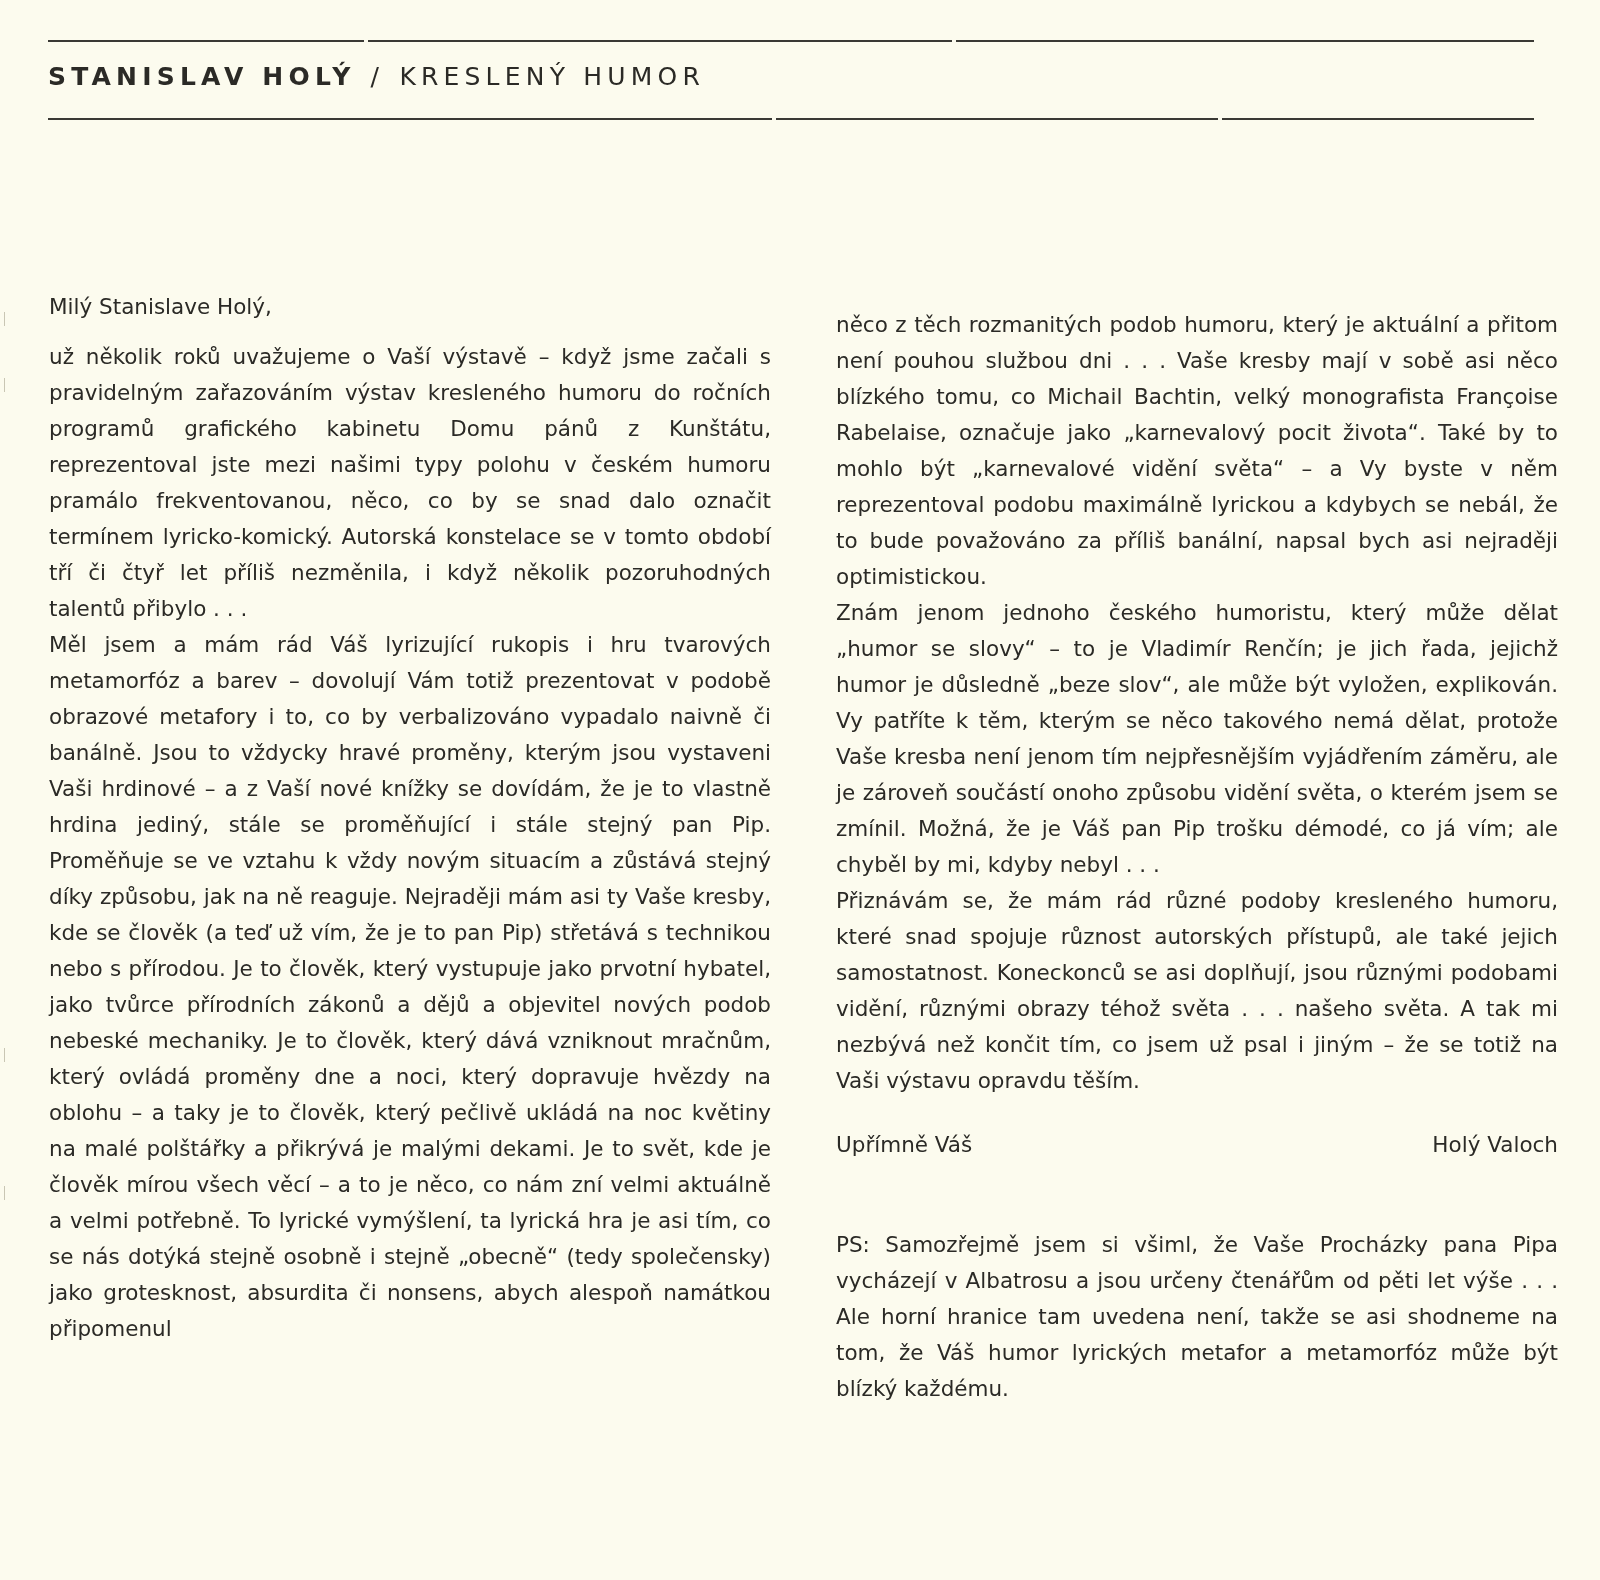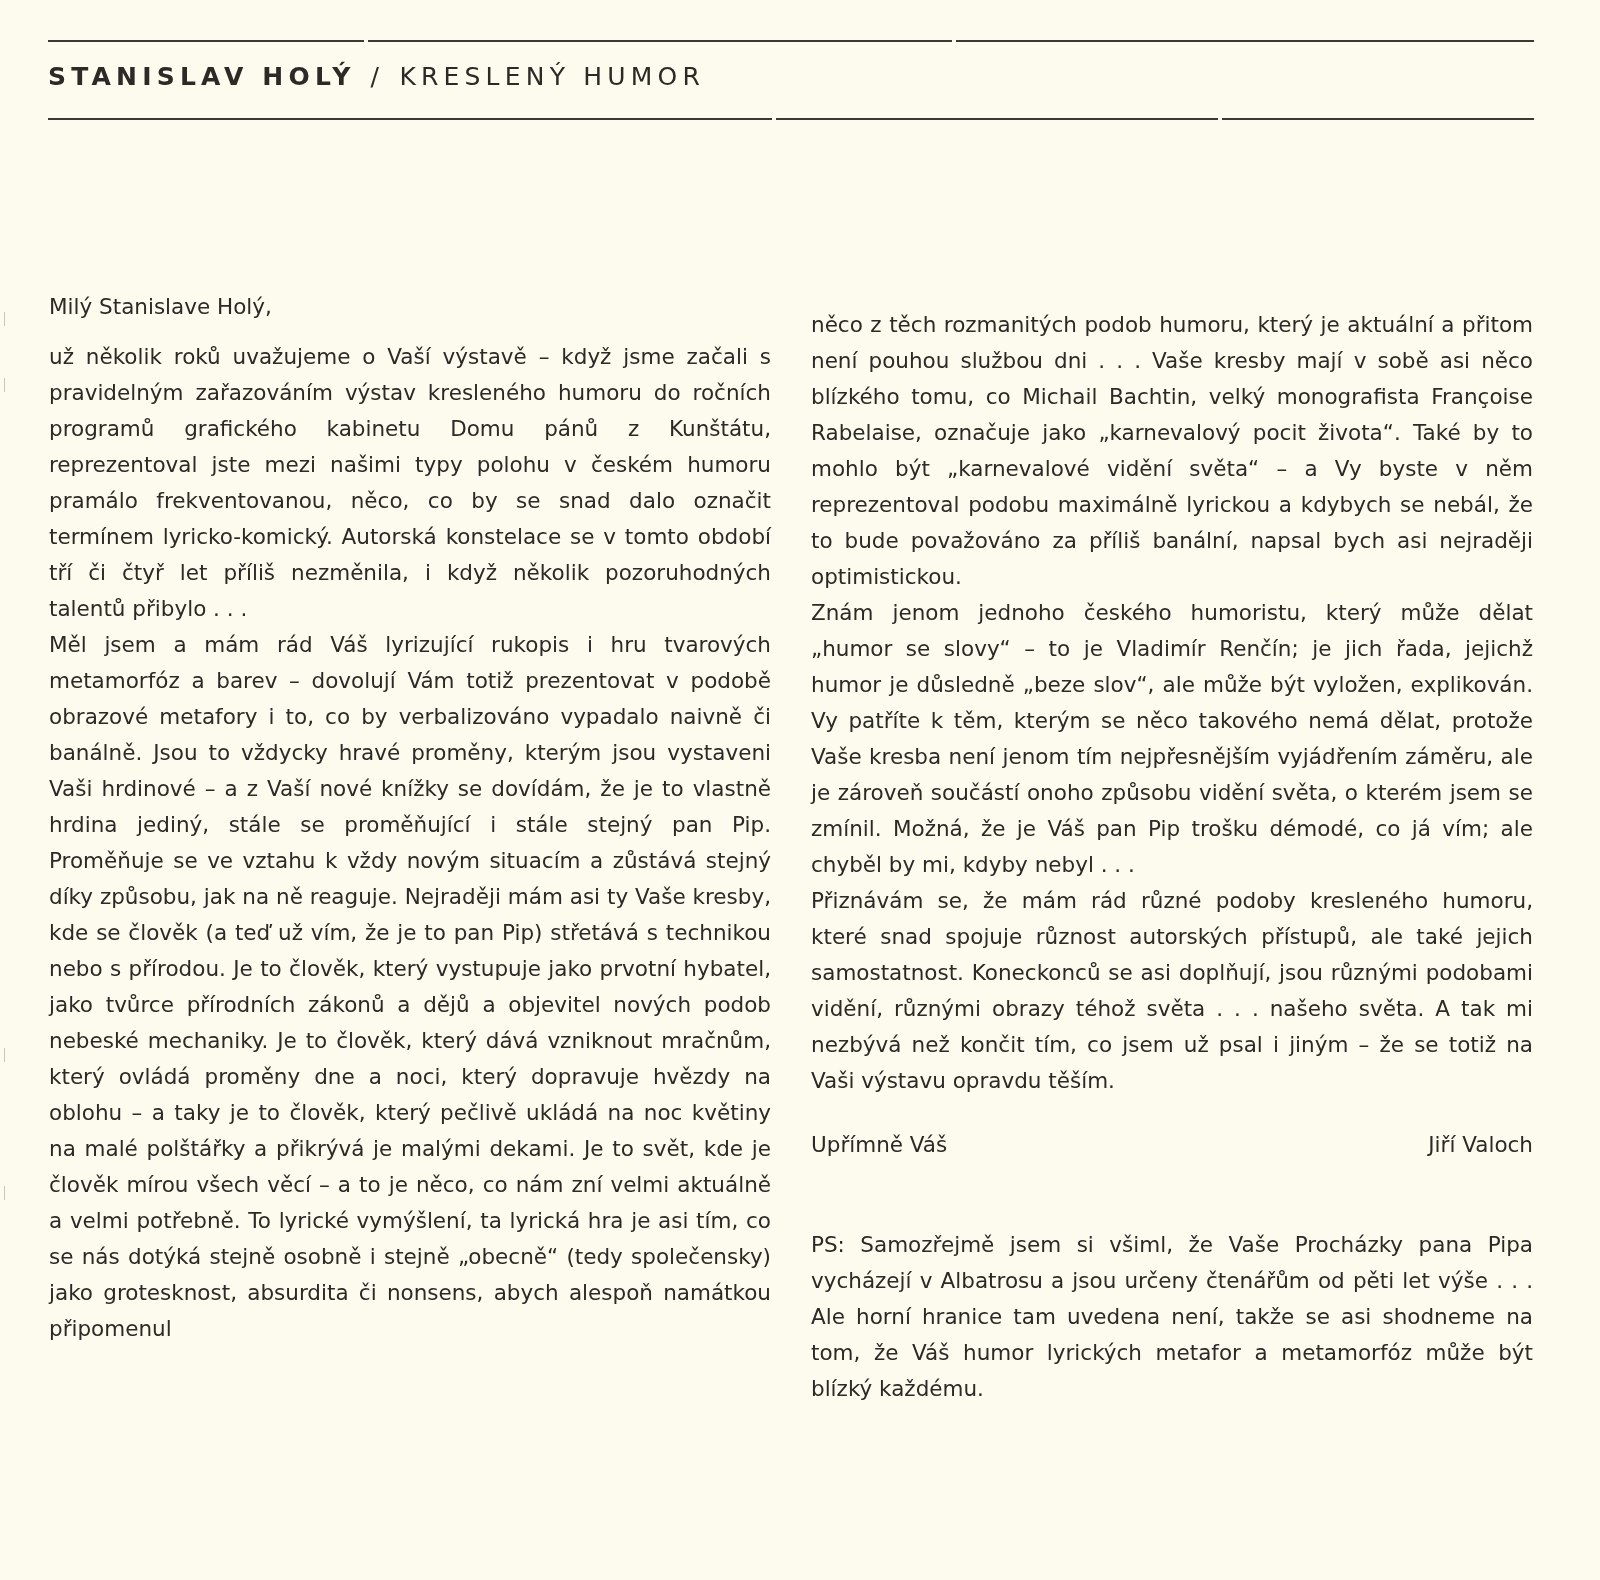--- a/index.html
+++ b/index.html
@@ -58,21 +58,21 @@
   .column {
     position: absolute;
     top: 289px;
     width: 722px;
     font-size: 21.5px;
     line-height: 36px;
     text-align: justify;
     text-align-last: left;
   }
   .column.left { left: 49px; }
-  .column.right { left: 811px; top: 307px; }
+  .column.right { left: 836px; top: 307px; }
   .column p {
     margin: 0;
   }
   .column .greeting {
     margin-bottom: 14px;
   }
   .signoff {
     display: flex;
     justify-content: space-between;
     margin-top: 28px;
@@ -119,18 +119,18 @@
     <p>už několik roků uvažujeme o Vaší výstavě – když jsme začali s pravidelným zařazováním výstav kresleného humoru do ročních programů grafického kabinetu Domu pánů z Kunštátu, reprezentoval jste mezi našimi typy polohu v českém humoru pramálo frekventovanou, něco, co by se snad dalo označit termínem lyricko-komický. Autorská konstelace se v tomto období tří či čtyř let příliš nezměnila, i když několik pozoruhodných talentů přibylo . . .</p>
     <p>Měl jsem a mám rád Váš lyrizující rukopis i hru tvarových metamorfóz a barev – dovolují Vám totiž prezentovat v podobě obrazové metafory i to, co by verbalizováno vypadalo naivně či banálně. Jsou to vždycky hravé proměny, kterým jsou vystaveni Vaši hrdinové – a z Vaší nové knížky se dovídám, že je to vlastně hrdina jediný, stále se proměňující i stále stejný pan Pip. Proměňuje se ve vztahu k vždy novým situacím a zůstává stejný díky způsobu, jak na ně reaguje. Nejraději mám asi ty Vaše kresby, kde se člověk (a teď už vím, že je to pan Pip) střetává s technikou nebo s přírodou. Je to člověk, který vystupuje jako prvotní hybatel, jako tvůrce přírodních zákonů a dějů a objevitel nových podob nebeské mechaniky. Je to člověk, který dává vzniknout mračnům, který ovládá proměny dne a noci, který dopravuje hvězdy na oblohu – a taky je to člověk, který pečlivě ukládá na noc květiny na malé polštářky a přikrývá je malými dekami. Je to svět, kde je člověk mírou všech věcí – a to je něco, co nám zní velmi aktuálně a velmi potřebně. To lyrické vymýšlení, ta lyrická hra je asi tím, co se nás dotýká stejně osobně i stejně „obecně“ (tedy společensky) jako grotesknost, absurdita či nonsens, abych alespoň namátkou připomenul</p>
   </div>
 
   <div class="column right">
     <p>něco z těch rozmanitých podob humoru, který je aktuální a přitom není pouhou službou dni . . . Vaše kresby mají v sobě asi něco blízkého tomu, co Michail Bachtin, velký monografista Françoise Rabelaise, označuje jako „karnevalový pocit života“. Také by to mohlo být „karnevalové vidění světa“ – a Vy byste v něm reprezentoval podobu maximálně lyrickou a kdybych se nebál, že to bude považováno za příliš banální, napsal bych asi nejraději optimistickou.</p>
     <p>Znám jenom jednoho českého humoristu, který může dělat „humor se slovy“ – to je Vladimír Renčín; je jich řada, jejichž humor je důsledně „beze slov“, ale může být vyložen, explikován. Vy patříte k těm, kterým se něco takového nemá dělat, protože Vaše kresba není jenom tím nejpřesnějším vyjádřením záměru, ale je zároveň součástí onoho způsobu vidění světa, o kterém jsem se zmínil. Možná, že je Váš pan Pip trošku démodé, co já vím; ale chyběl by mi, kdyby nebyl . . .</p>
     <p>Přiznávám se, že mám rád různé podoby kresleného humoru, které snad spojuje různost autorských přístupů, ale také jejich samostatnost. Koneckonců se asi doplňují, jsou různými podobami vidění, různými obrazy téhož světa . . . našeho světa. A tak mi nezbývá než končit tím, co jsem už psal i jiným – že se totiž na Vaši výstavu opravdu těším.</p>
     <div class="signoff">
       <span>Upřímně Váš</span>
-      <span>Jiří Valoch</span>
+      <span>Holý Valoch</span>
     </div>
     <p class="ps">PS: Samozřejmě jsem si všiml, že Vaše Procházky pana Pipa vycházejí v Albatrosu a jsou určeny čtenářům od pěti let výše . . . Ale horní hranice tam uvedena není, takže se asi shodneme na tom, že Váš humor lyrických metafor a metamorfóz může být blízký každému.</p>
   </div>
 
 </div>
 
 </body></html>

